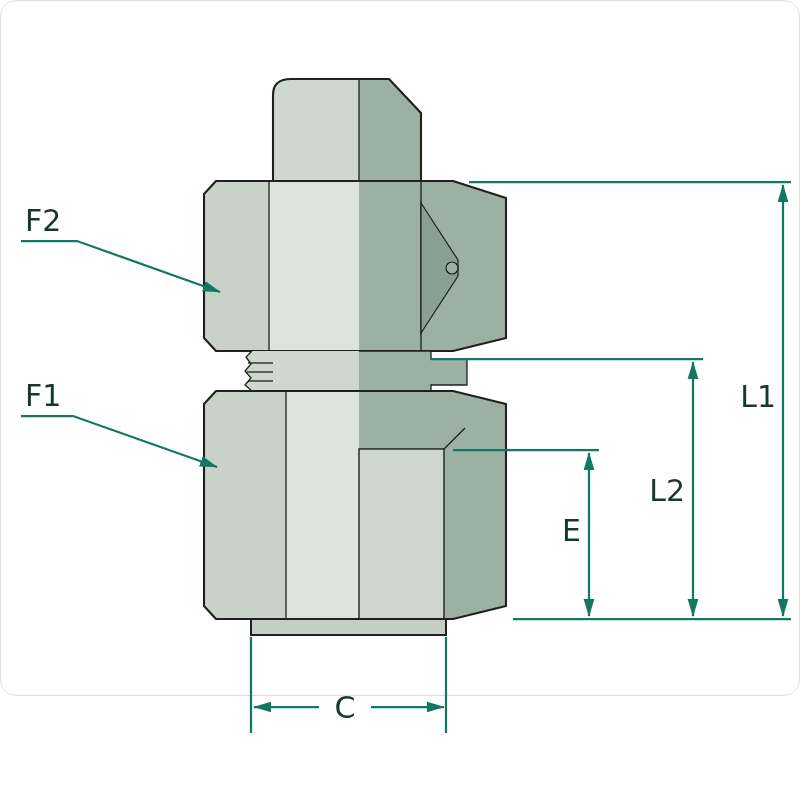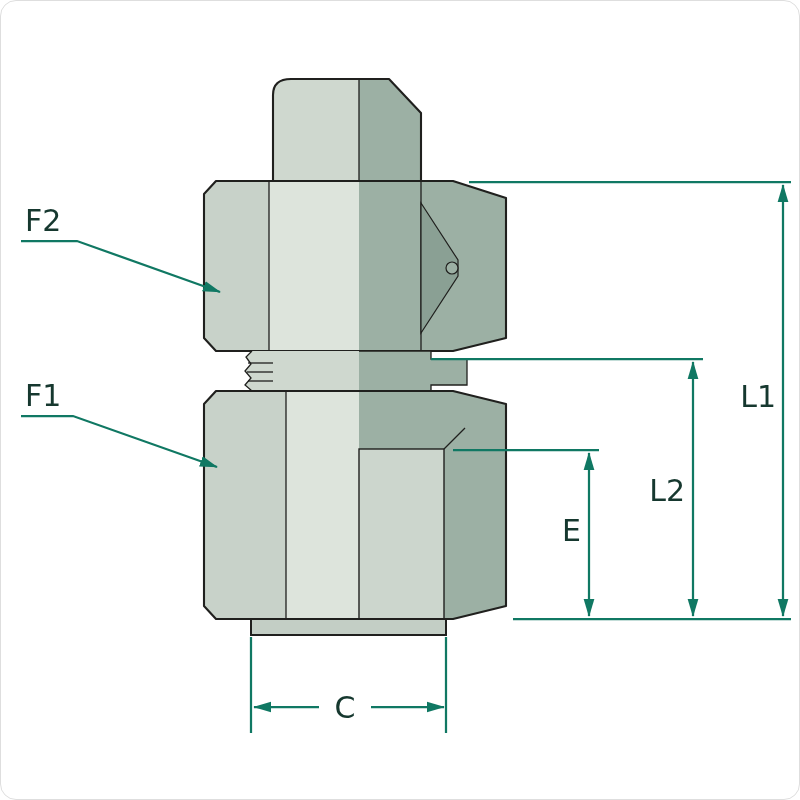--- a/index.html
+++ b/index.html
@@ -1,16 +1,16 @@
 <!DOCTYPE html>
 <html style="--dimension-line: #107863; --label-text: #16382f; --body-face: #dde4dc; --body-shade: #c8d2c9; --tube-light: #cfd8cf; --section-dark: #9cb0a4; --section-darker: #8aa094; --bore-light: #ccd6cd; --stub: #c3cec5; --outline: #20201e; --background: #ffffff;"><head>
 <meta charset="utf-8">
 <style>
   html,body{margin:0;padding:0;background:#fff;width:800px;height:800px;overflow:hidden;}
-  .frame{position:relative;width:800px;height:800px;background:var(--background,#fff);
+  .frame{position:relative;width:800px;height:696px;background:var(--background,#fff);
          border-radius:16px;border:1px solid #dedede;box-sizing:border-box;
          font-family:"DejaVu Sans","Liberation Sans",sans-serif;}
   svg{display:block;}
 
   
   .f-shade  {fill:var(--body-shade,#c8d2c9);}
   .f-face   {fill:var(--body-face,#dde4dc);}
   .f-tube   {fill:var(--tube-light,#cfd8cf);}
   .f-dark   {fill:var(--section-dark,#9cb0a4);}
   .f-darker {fill:var(--section-darker,#8aa094);stroke:var(--outline,#20201e);stroke-width:1.2;}

